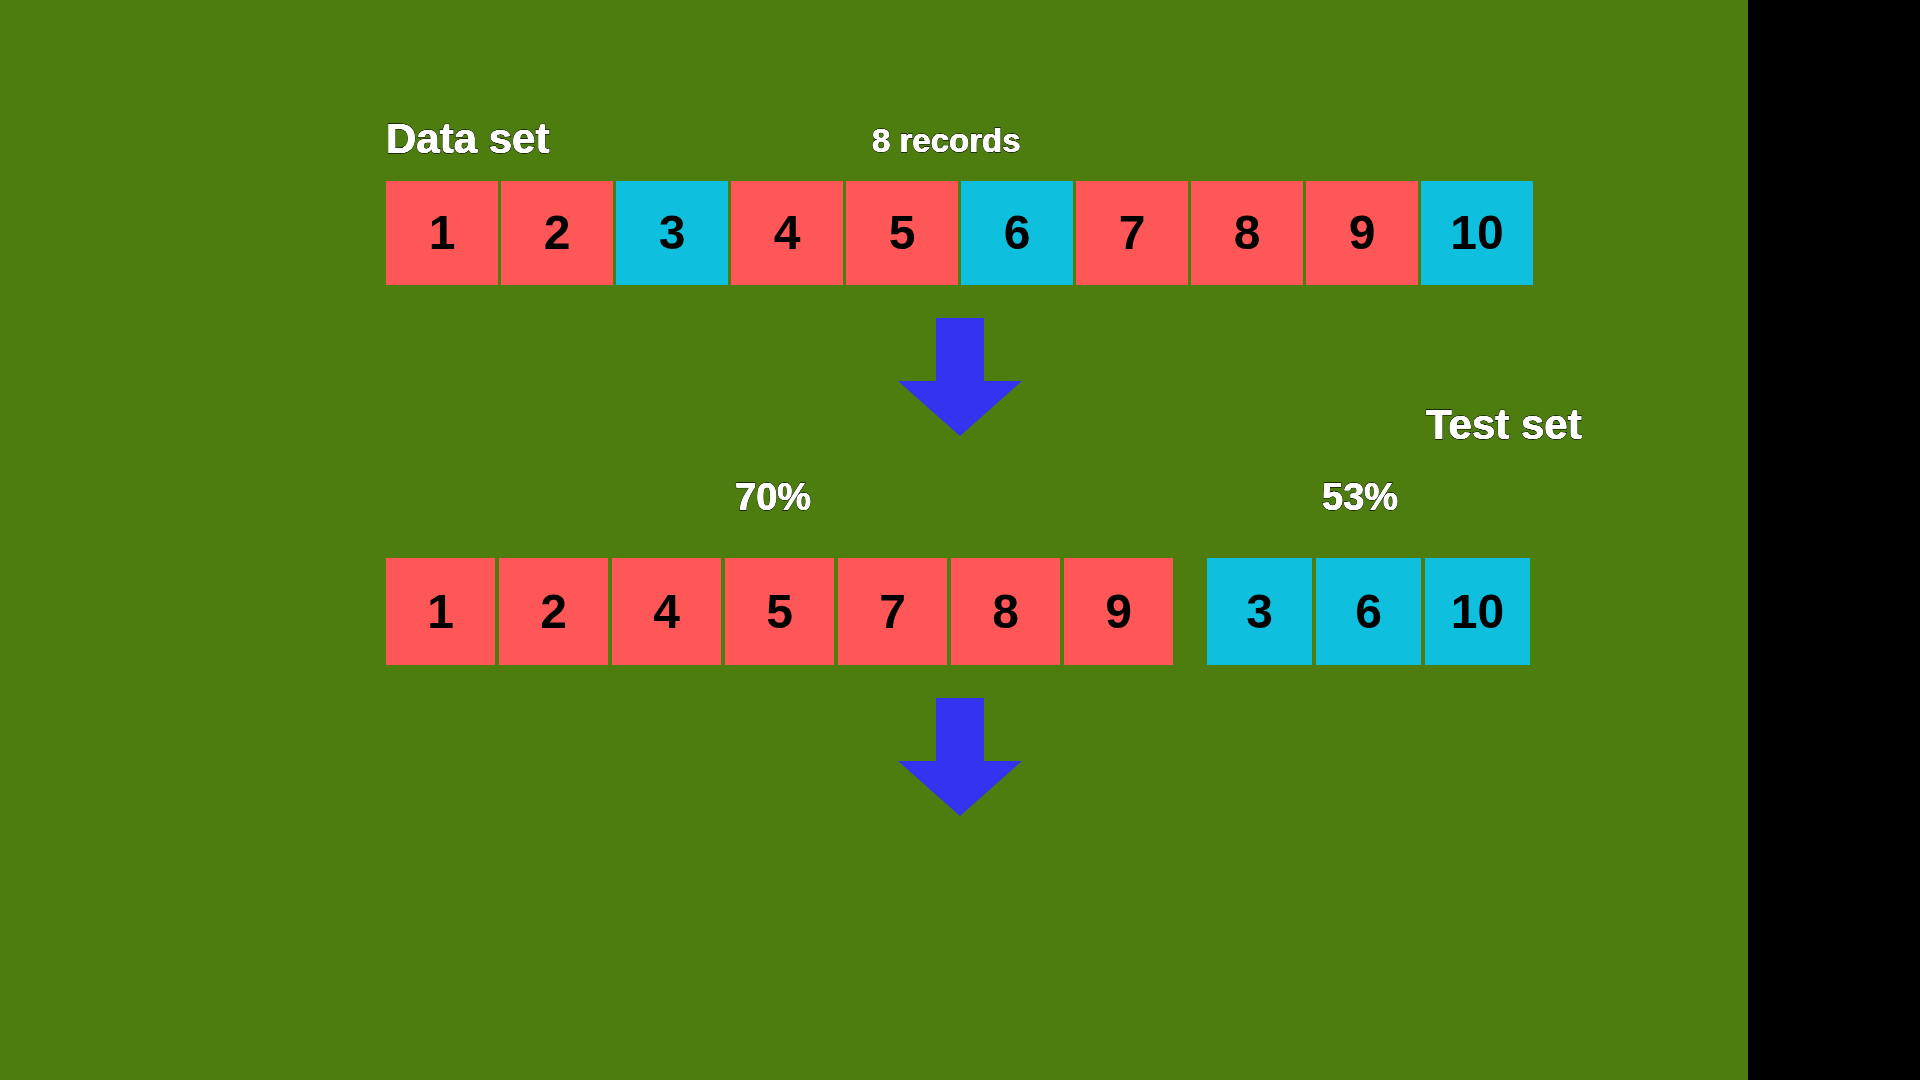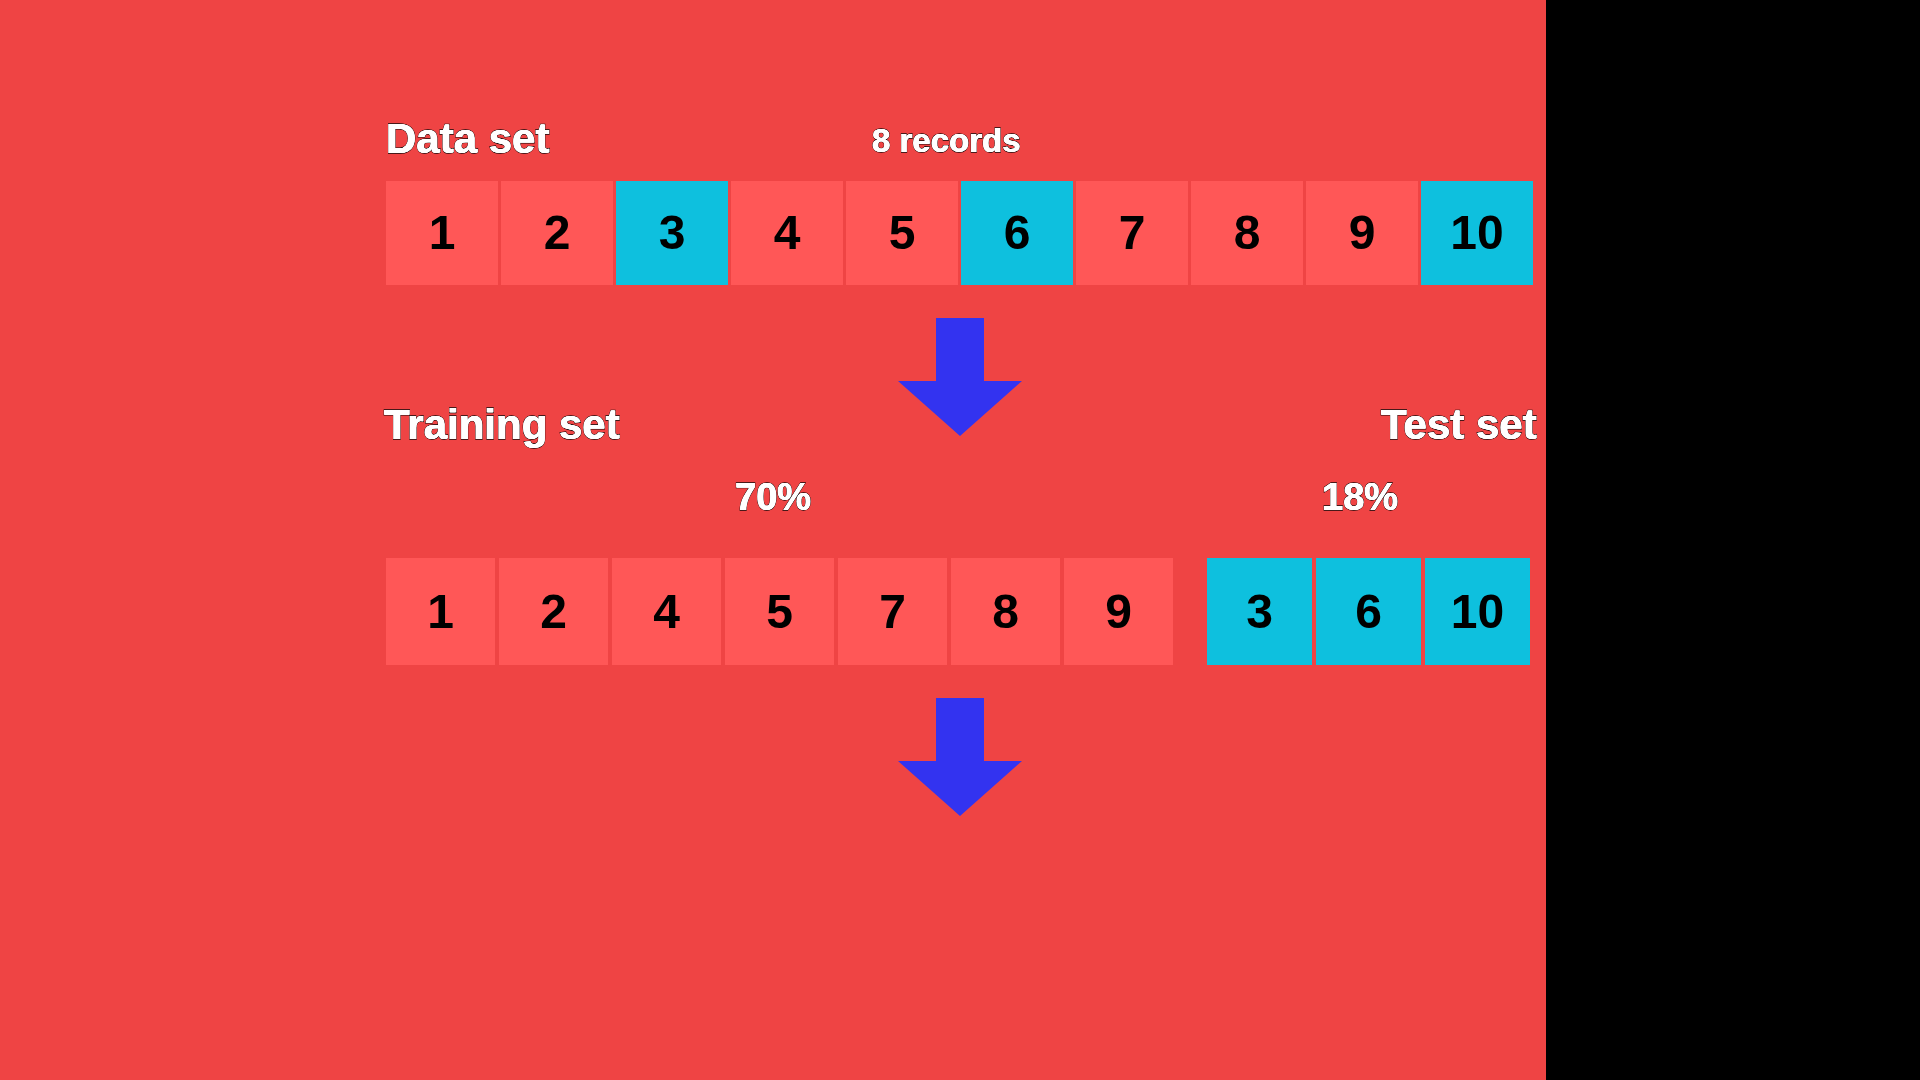--- a/index.html
+++ b/index.html
@@ -10,23 +10,23 @@
   }
   body {
     width: 1920px;
     height: 1080px;
     overflow: hidden;
     font-family: "Liberation Sans", sans-serif;
   }
 
   #canvas {
     position: relative;
-    width: 1546px;
+    width: 1748px;
     height: 1080px;
-    background: #ef4444;
+    background: #4d7c0f;
   }
 
   
   .olabel {
     position: absolute;
     color: #ffffff;
     font-family: "Liberation Sans", sans-serif;
     font-weight: 700;
     white-space: nowrap;
     line-height: 1;
@@ -34,21 +34,21 @@
     paint-order: stroke fill;
     text-shadow:
       0 0 0.5px #ffffff,
       0.5px 0 0.5px #ffffff,
       -0.5px 0 0.5px #ffffff;
   }
 
   #label-dataset   { left: 386px; top: 118px;  font-size: 42px; }
   #label-records   { left: 872px; top: 124px;  font-size: 33px; }
   #label-training  { left: 384px; top: 404px;  font-size: 42px; }
-  #label-testset   { left: 1381px; top: 404px; font-size: 42px; }
+  #label-testset   { left: 1426px; top: 404px; font-size: 42px; }
   #label-pct-train { left: 735px; top: 478px;  font-size: 38px; }
   #label-pct-test  { left: 1322px; top: 478px; font-size: 38px; }
 
   
   .row {
     position: absolute;
     display: flex;
     align-items: stretch;
   }
   .cell {
@@ -155,27 +155,26 @@
       <div class="cell red">9</div>
       <div class="cell cyan">10</div>
     </div>
 
   <div class="arrow" id="arrow-split">
     <svg viewBox="0 0 124 118" width="124" height="118" xmlns="http://www.w3.org/2000/svg">
       <polygon points="38,0 86,0 86,63 124,63 62,118 0,63 38,63" fill="#3333f0"></polygon>
     </svg>
   </div>
 
-  <div class="olabel" id="label-training">Training set</div>
 
   <div class="olabel" id="label-testset">Test set</div>
 
   <div class="olabel" id="label-pct-train">70%</div>
 
-  <div class="olabel" id="label-pct-test">18%</div>
+  <div class="olabel" id="label-pct-test">53%</div>
 
   <div class="row" id="row-training">
       <div class="cell red">1</div>
       <div class="cell red">2</div>
       <div class="cell red">4</div>
       <div class="cell red">5</div>
       <div class="cell red">7</div>
       <div class="cell red">8</div>
       <div class="cell red">9</div>
     </div>

